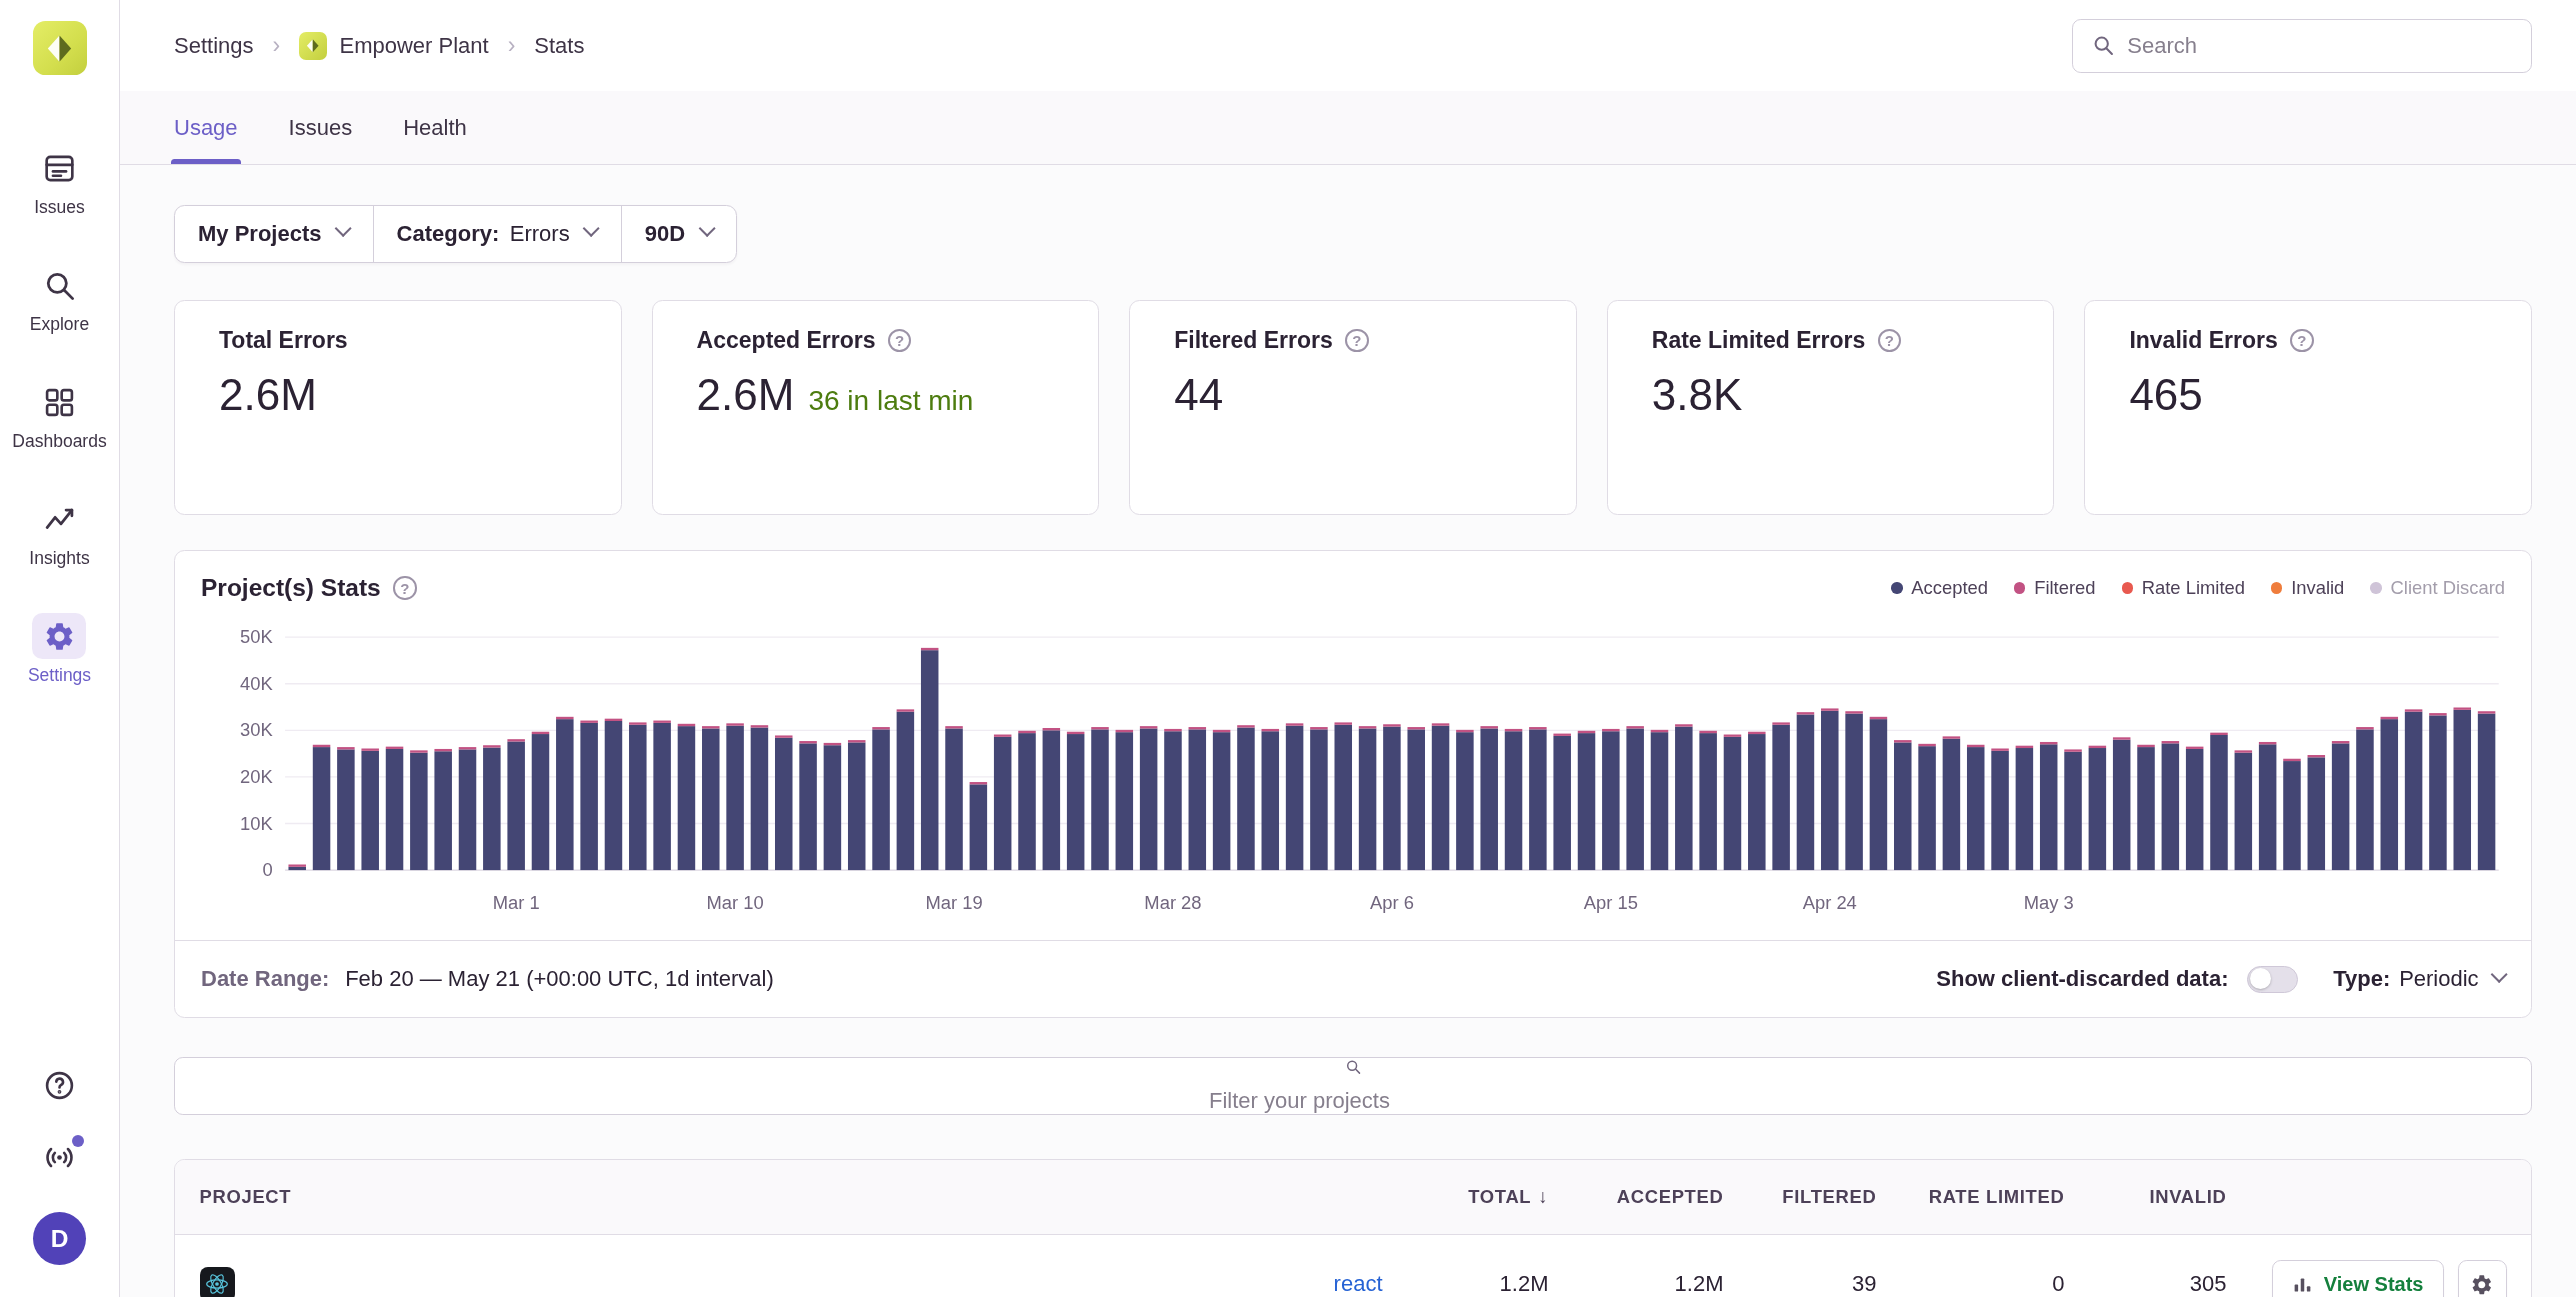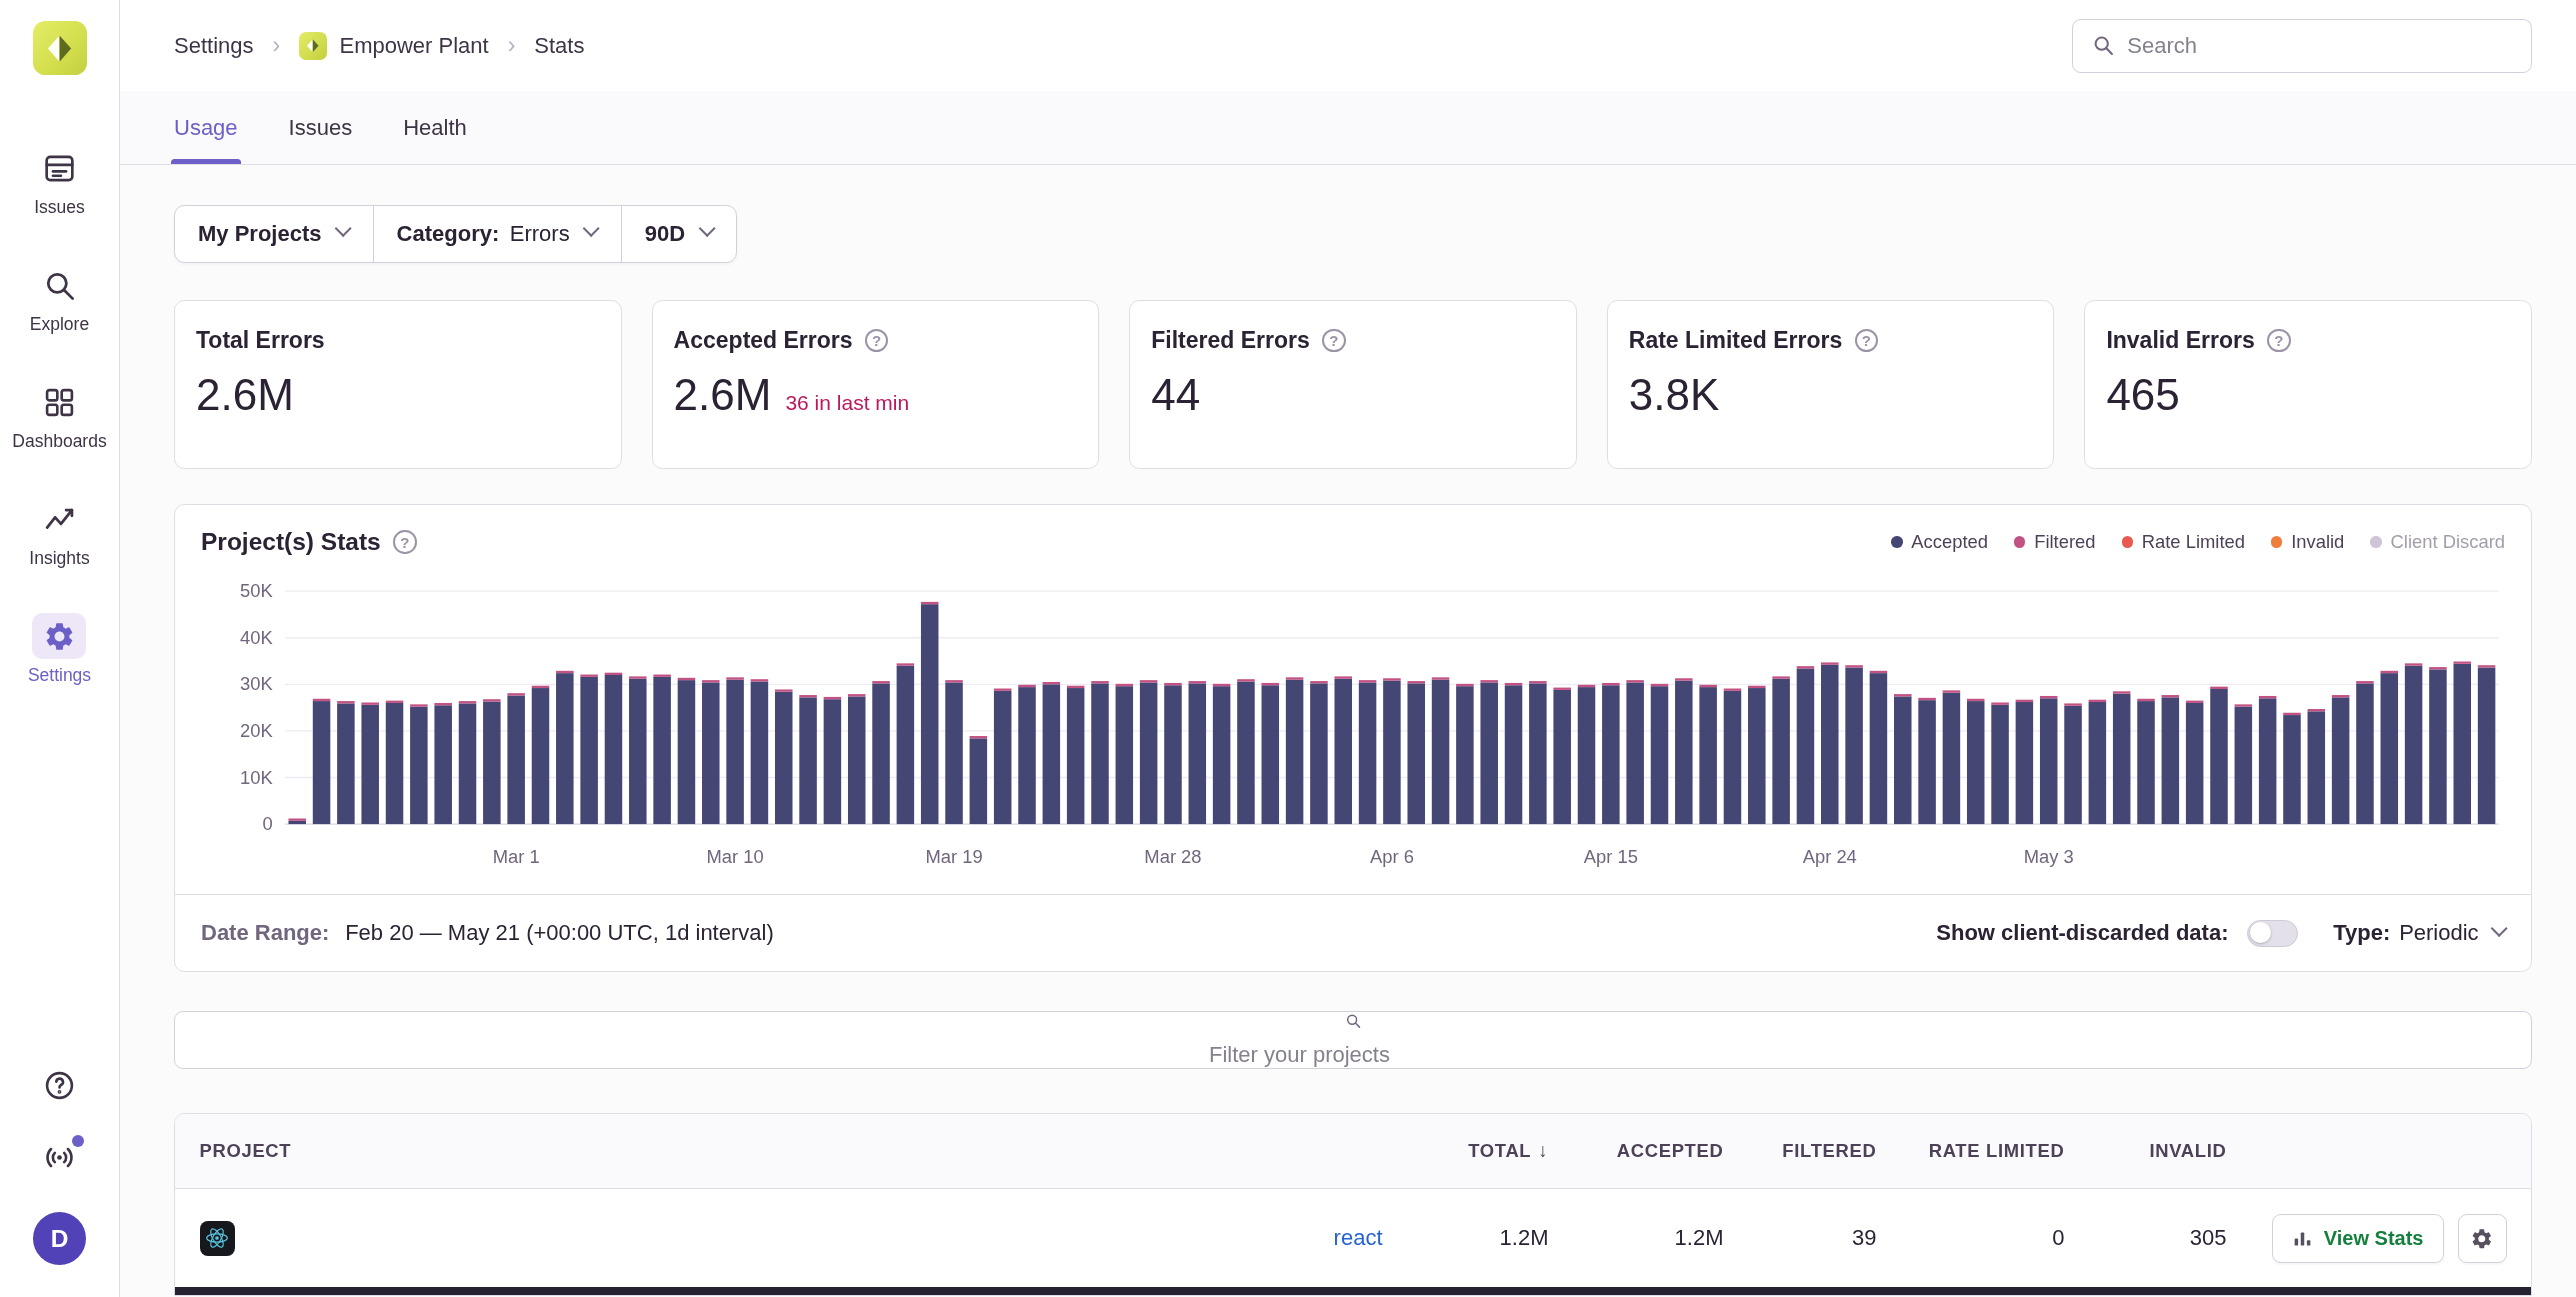--- a/index.html
+++ b/index.html
@@ -67,25 +67,25 @@
   
   .filter-group { display: inline-flex; border: 1.8px solid #D4CFDB; border-radius: 10.5px; background: #fff; overflow: hidden; box-shadow: 0 1.8px 2.6px rgba(43,34,51,0.04); }
   .filter-seg { display: flex; align-items: center; height: 56px; padding: 0 23px; gap: 10.5px; font-size: 22px; cursor: pointer; }
   .filter-seg + .filter-seg { border-left: 1.8px solid #D4CFDB; }
   .fs-bold { font-weight: 700; color: #2B2233; }
   .fs-normal { color: #2B2233; }
   .chev { width: 12.3px; height: 12.3px; border-right: 2.6px solid #71667E; border-bottom: 2.6px solid #71667E; transform: rotate(45deg) translate(-1.8px,-1.8px); margin-left: 5.3px; margin-top: -5.3px; }
 
   
   .stat-row { display: grid; grid-template-columns: repeat(5, 1fr); gap: 30px; margin-top: 37px; }
-  .stat-card { background: #fff; border: 1.8px solid #E0DCE5; border-radius: 10.5px; height: 169px; padding: 26px 21px; }
+  .stat-card { background: #fff; border: 1.8px solid #E0DCE5; border-radius: 10.5px; height: 215px; padding: 26px 44px; }
   .stat-title { font-size: 23px; font-weight: 700; color: #2B2233; display: flex; align-items: center; }
   .stat-value-row { margin-top: 15.8px; display: flex; align-items: baseline; gap: 14px; }
   .stat-value { font-size: 44px; font-weight: 400; color: #2B2233; }
-  .stat-sub { font-size: 21px; color: #be185d; }
+  .stat-sub { font-size: 28px; color: #4d7c0f; }
   .info-chip { display: inline-flex; width: 23.6px; height: 23.6px; border: 2.2px solid #9C93A7; border-radius: 50%; color: #9C93A7; align-items: center; justify-content: center; margin-left: 12.3px; cursor: pointer; flex: none; }
   .info-chip::after { content: "?"; font-size: 15px; font-weight: 700; }
 
   
   .panel { background: #fff; border: 1.8px solid #E0DCE5; border-radius: 10.5px; margin-top: 35px; }
   .panel-body { padding: 23px 26px 12.3px 26px; }
   .panel-head { display: flex; align-items: center; justify-content: space-between; }
   .panel-title-wrap { display: flex; align-items: center; }
   .panel-title { font-size: 24.5px; font-weight: 700; color: #2B2233; }
   .legend { display: flex; align-items: center; gap: 26px; }

